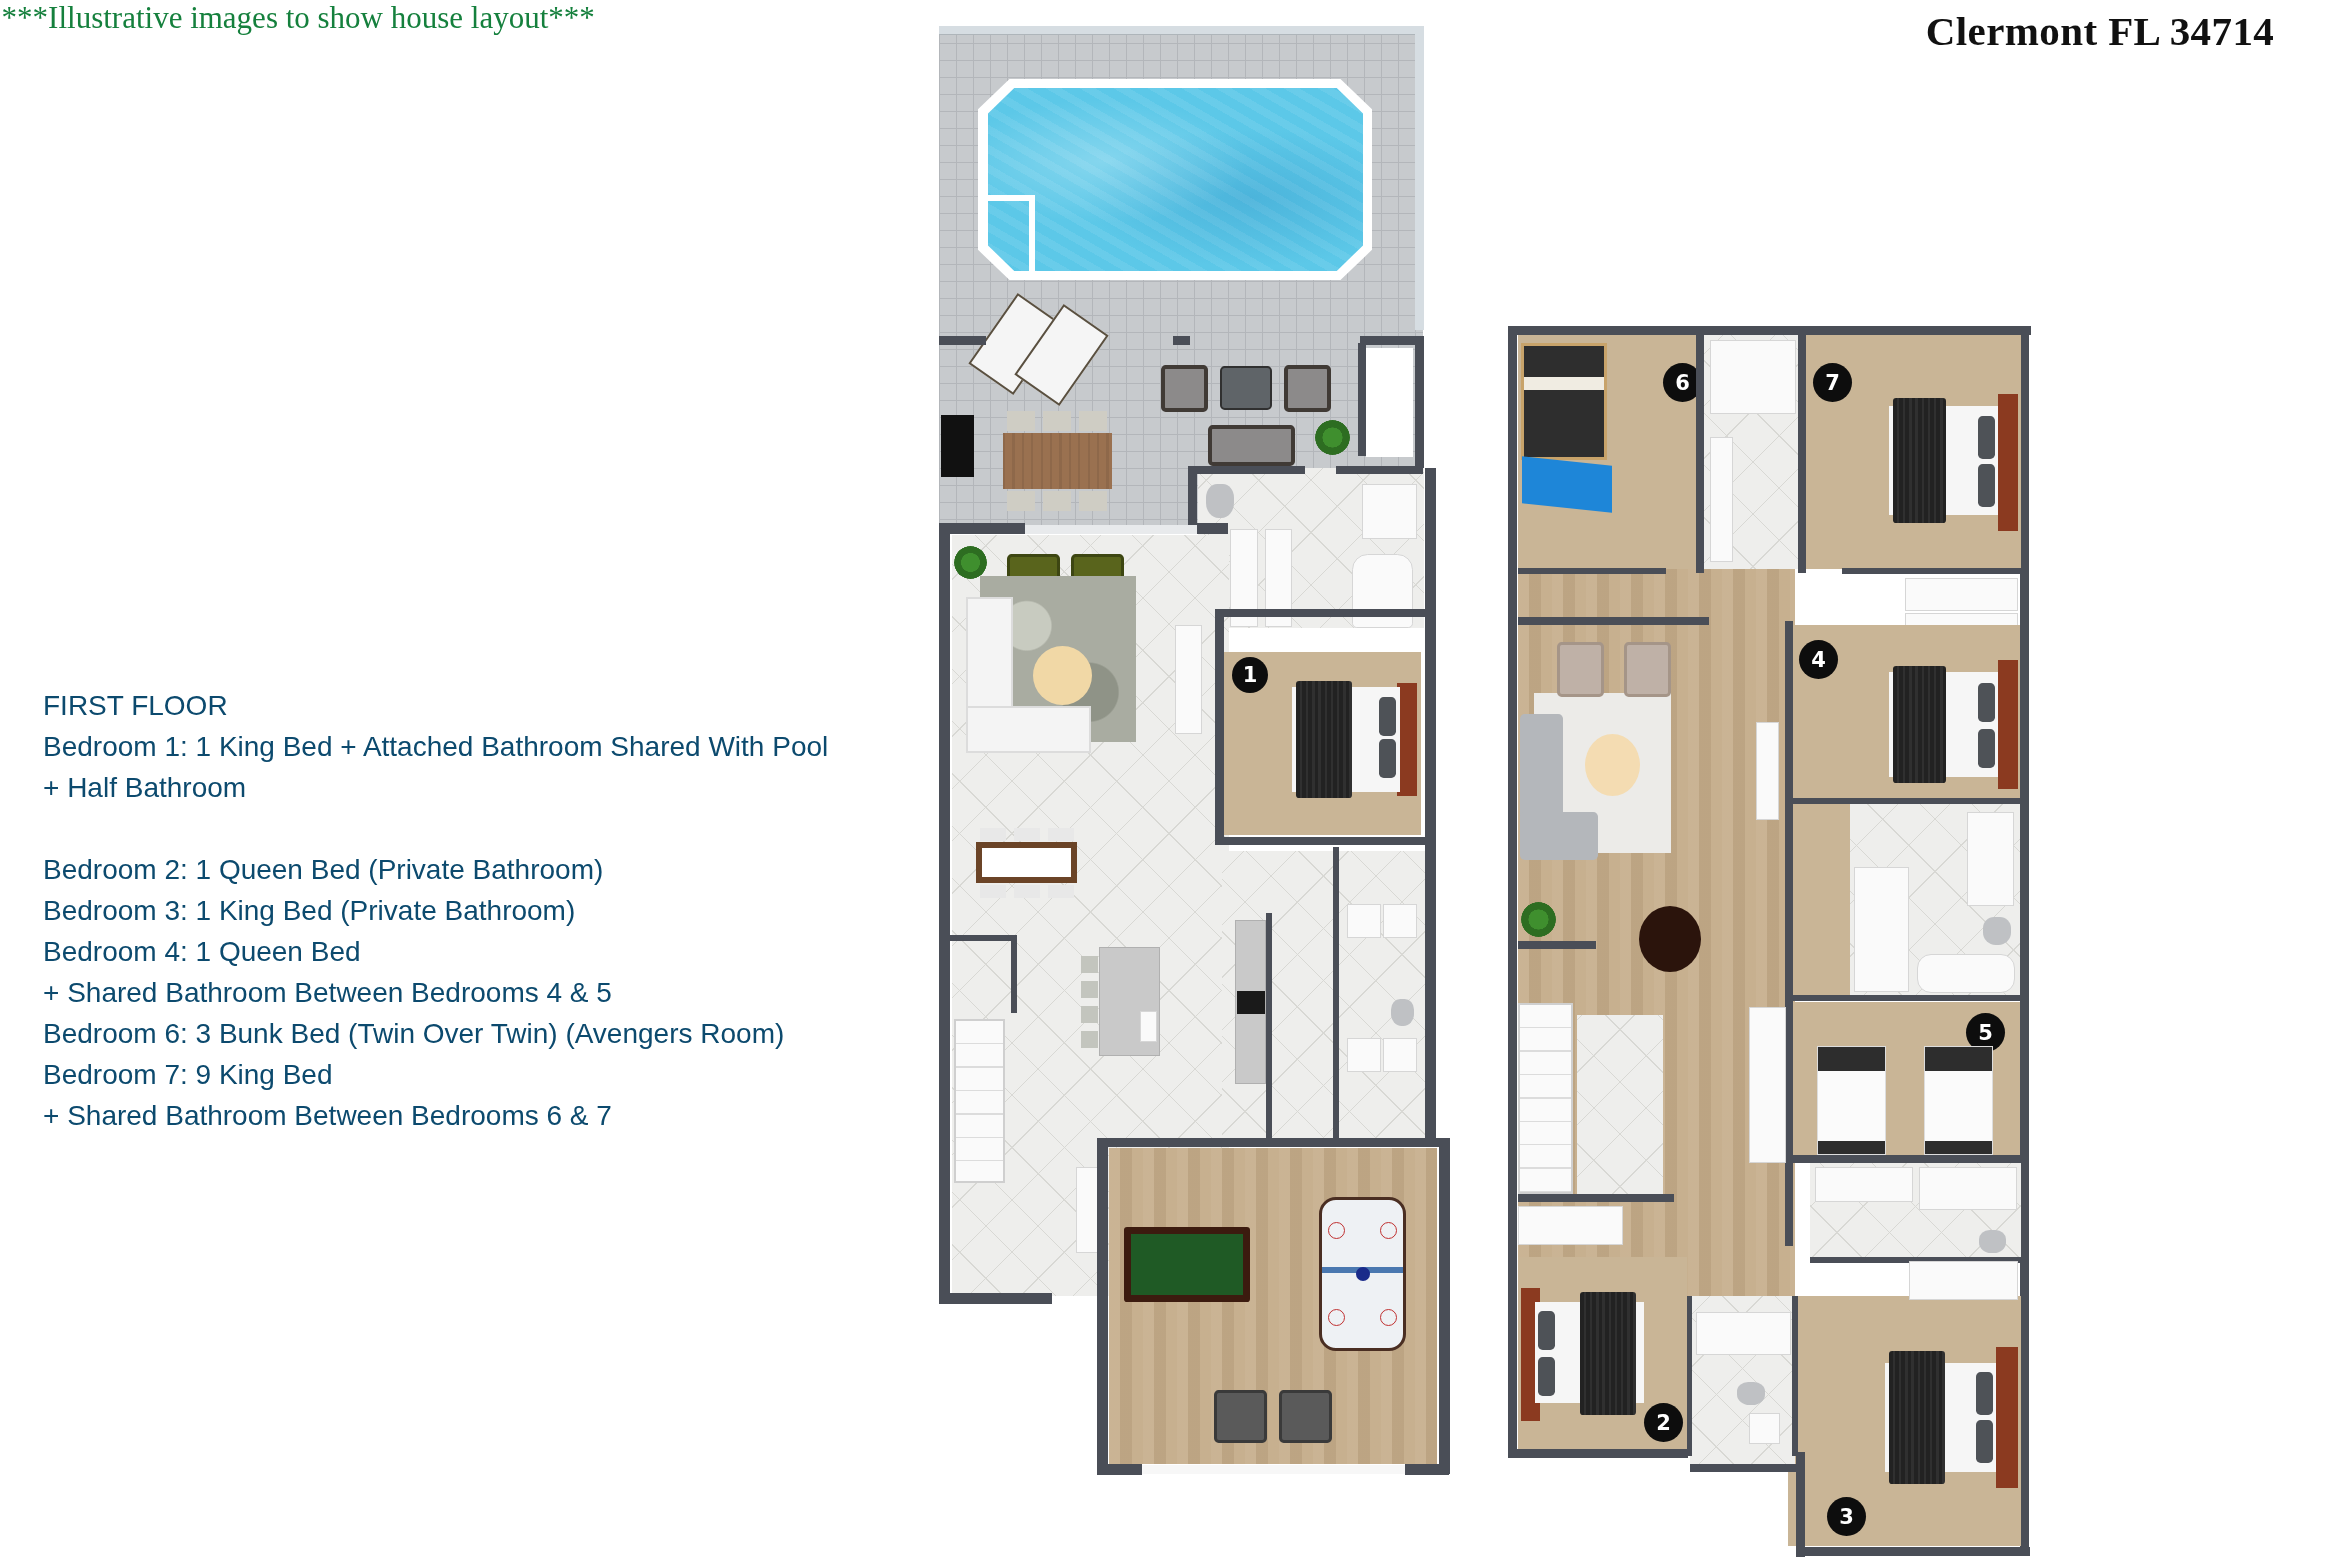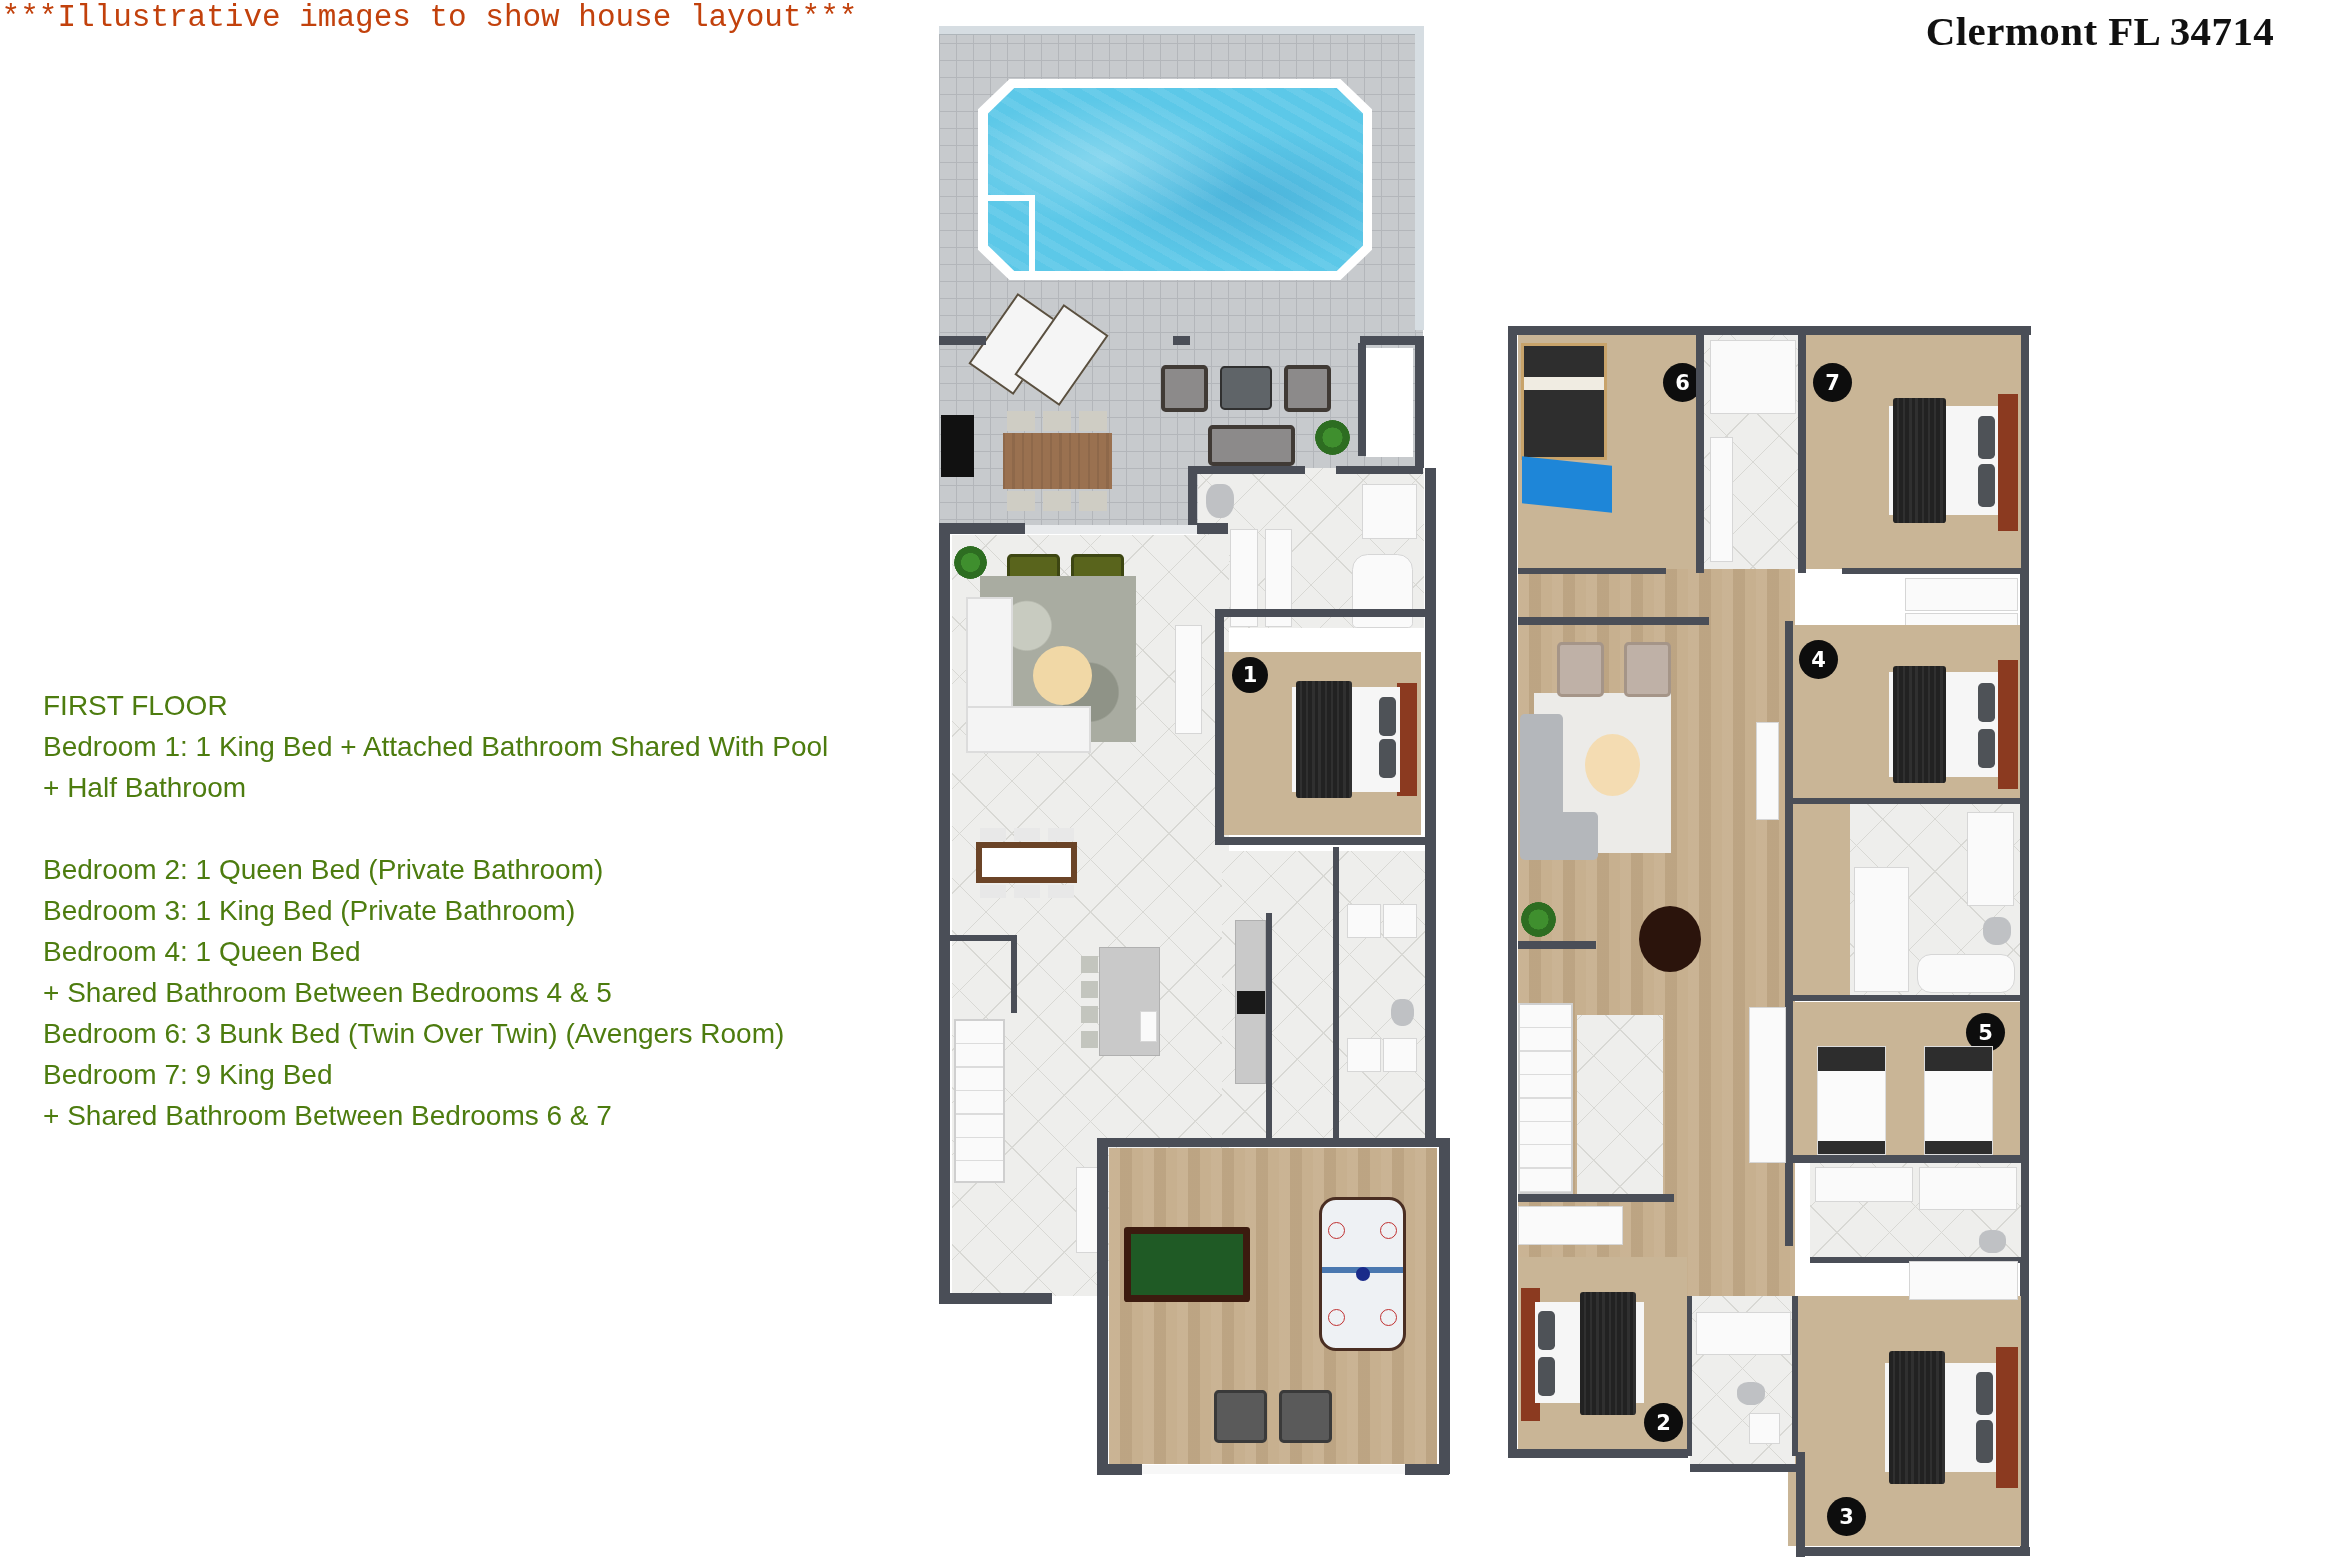--- a/index.html
+++ b/index.html
@@ -4,31 +4,31 @@
 <style>
   * { box-sizing: border-box; margin: 0; padding: 0; }
   html, body { width: 2342px; height: 1561px; background: #ffffff; overflow: hidden; }
   body { position: relative; font-family: "Liberation Sans", sans-serif; color: #000; }
 
   .abs { position: absolute; }
 
   
   .disclaimer {
     left: 1.6px; top: 0px;
-    font-family: Liberation Mono, monospace;
-    font-size: 31px; color: #c2410c; letter-spacing: 0px; white-space: nowrap; text-align: right;
+    font-family: Liberation Serif, serif;
+    font-size: 31px; color: #15803d; letter-spacing: 0px; white-space: nowrap; text-align: right;
   }
   .address {
     right: 0px; top: 3.1px; width: 484px; text-align: center;
     font-family: "Liberation Serif", serif; font-weight: bold;
     font-size: 41px; line-height: 57px; color: #111; letter-spacing: 0.4px;
   }
 
   
-  .desc { left: 43px; top: 685px; font-size: 28px; line-height: 41px; color: #4d7c0f; white-space: nowrap; }
+  .desc { left: 43px; top: 685px; font-size: 28px; line-height: 41px; color: #0c4a6e; white-space: nowrap; }
   .desc .gap { height: 41px; }
 
   
   .plan { position: absolute; }
   .wall { position: absolute; background: #4a4e57; }
   .wallw { position: absolute; background: #e8eaec; }
   .tile-grey {
     background-color: #c7cacd;
     background-image:
       linear-gradient(#b3b6ba 0.8px, transparent 0.8px),

